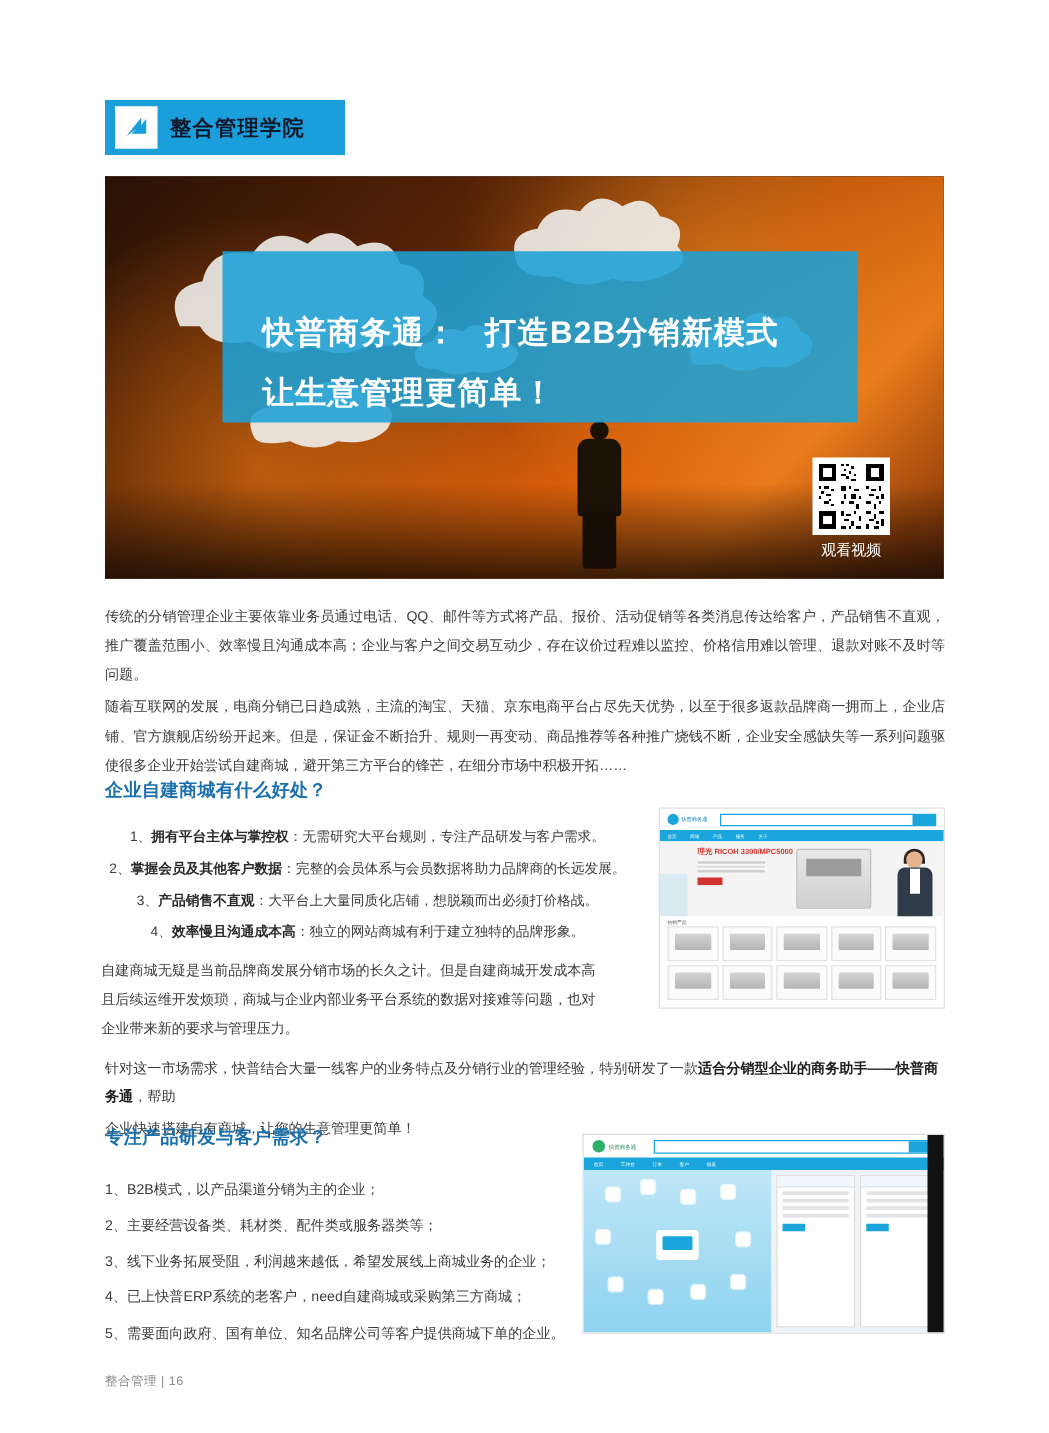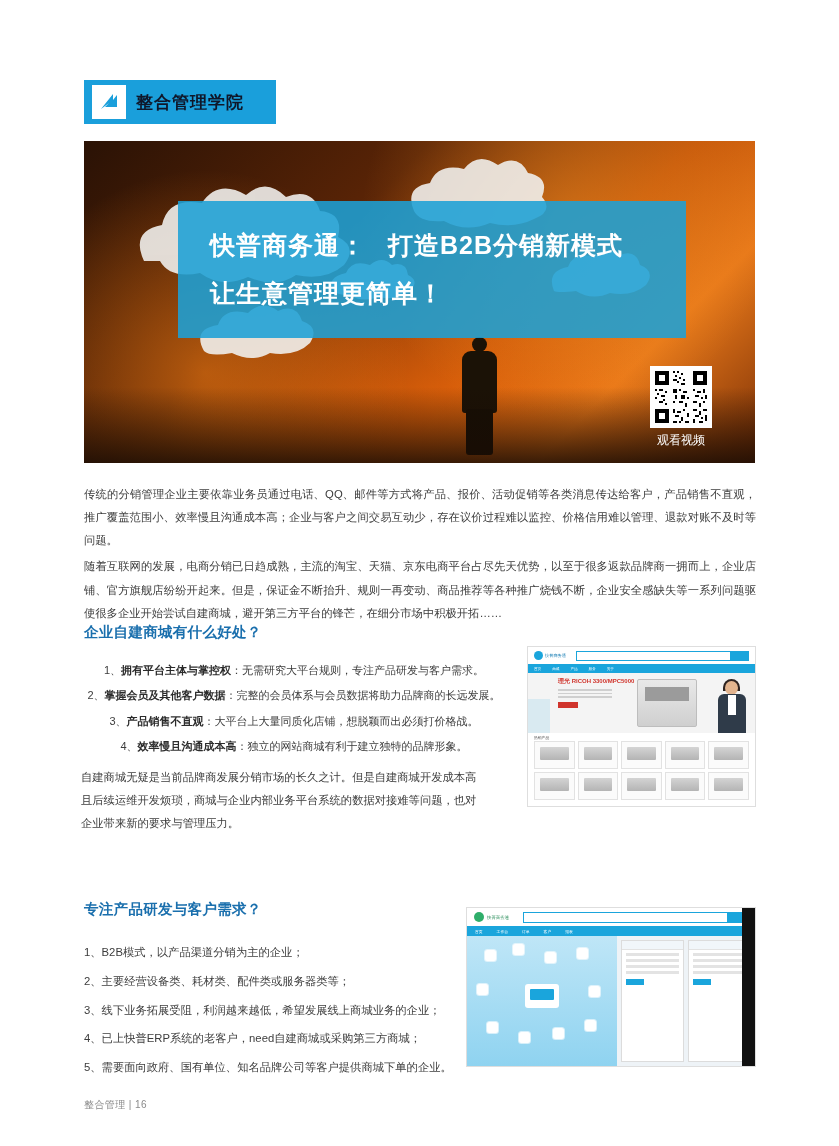--- a/index.html
+++ b/index.html
@@ -111,21 +111,21 @@
   }
   .hero-overlay {
     position: absolute;
     left: 94px;
     top: 60px;
     width: 508px;
     height: 137px;
     background: rgba(28,160,214,0.88);
     display: flex;
     flex-direction: column;
-    justify-content: center;
+    justify-content: flex-end;
     padding-left: 32px;
     box-sizing: border-box;
   }
   .hero-title {
     color: #ffffff;
     font-size: 25px;
     font-weight: bold;
     letter-spacing: 1px;
     line-height: 1.9;
     white-space: nowrap;
@@ -583,20 +583,26 @@
       <span>4、</span><span class="hl">效率慢且沟通成本高</span><span>：独立的网站商城有利于建立独特的品牌形象。</span>
     </div>
   </div>
 
   <div class="adv-note">
     <p>自建商城无疑是当前品牌商发展分销市场的长久之计。但是自建商城开发成本高</p>
     <p>且后续运维开发烦琐，商城与企业内部业务平台系统的数据对接难等问题，也对</p>
     <p>企业带来新的要求与管理压力。</p>
   </div>
 
+  <div class="closing">
+    <p>
+      <span>针对这一市场需求，快普结合大量一线客户的业务特点及分销行业的管理经验，特别研发了一款</span><span class="strong">适合分销型企业的商务助手——快普商务通</span><span>，帮助</span>
+    </p>
+    <p>企业快速搭建自有商城，让您的生意管理更简单！</p>
+  </div>
 
   <div class="section-heading" id="heading-suitable">专注产品研发与客户需求？</div>
 
   <div class="suit-list">
     <div class="suit-item">1、B2B模式，以产品渠道分销为主的企业；</div>
     <div class="suit-item">2、主要经营设备类、耗材类、配件类或服务器类等；</div>
     <div class="suit-item">3、线下业务拓展受阻，利润越来越低，希望发展线上商城业务的企业；</div>
     <div class="suit-item">4、已上快普ERP系统的老客户，need自建商城或采购第三方商城；</div>
     <div class="suit-item">5、需要面向政府、国有单位、知名品牌公司等客户提供商城下单的企业。</div>
   </div>

